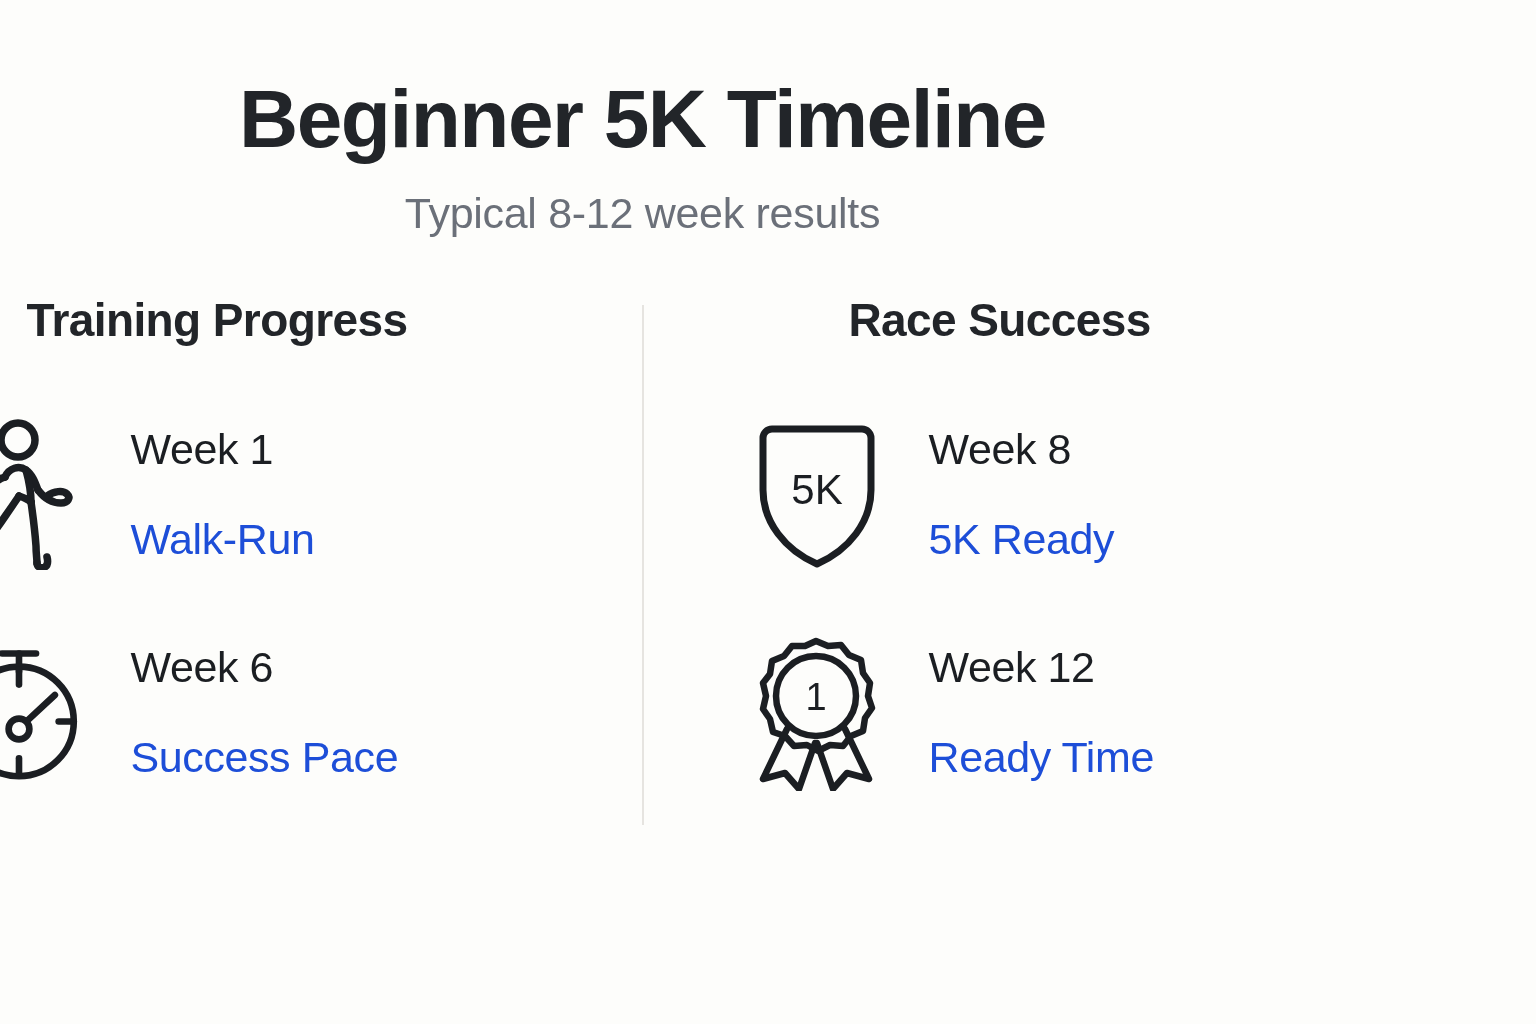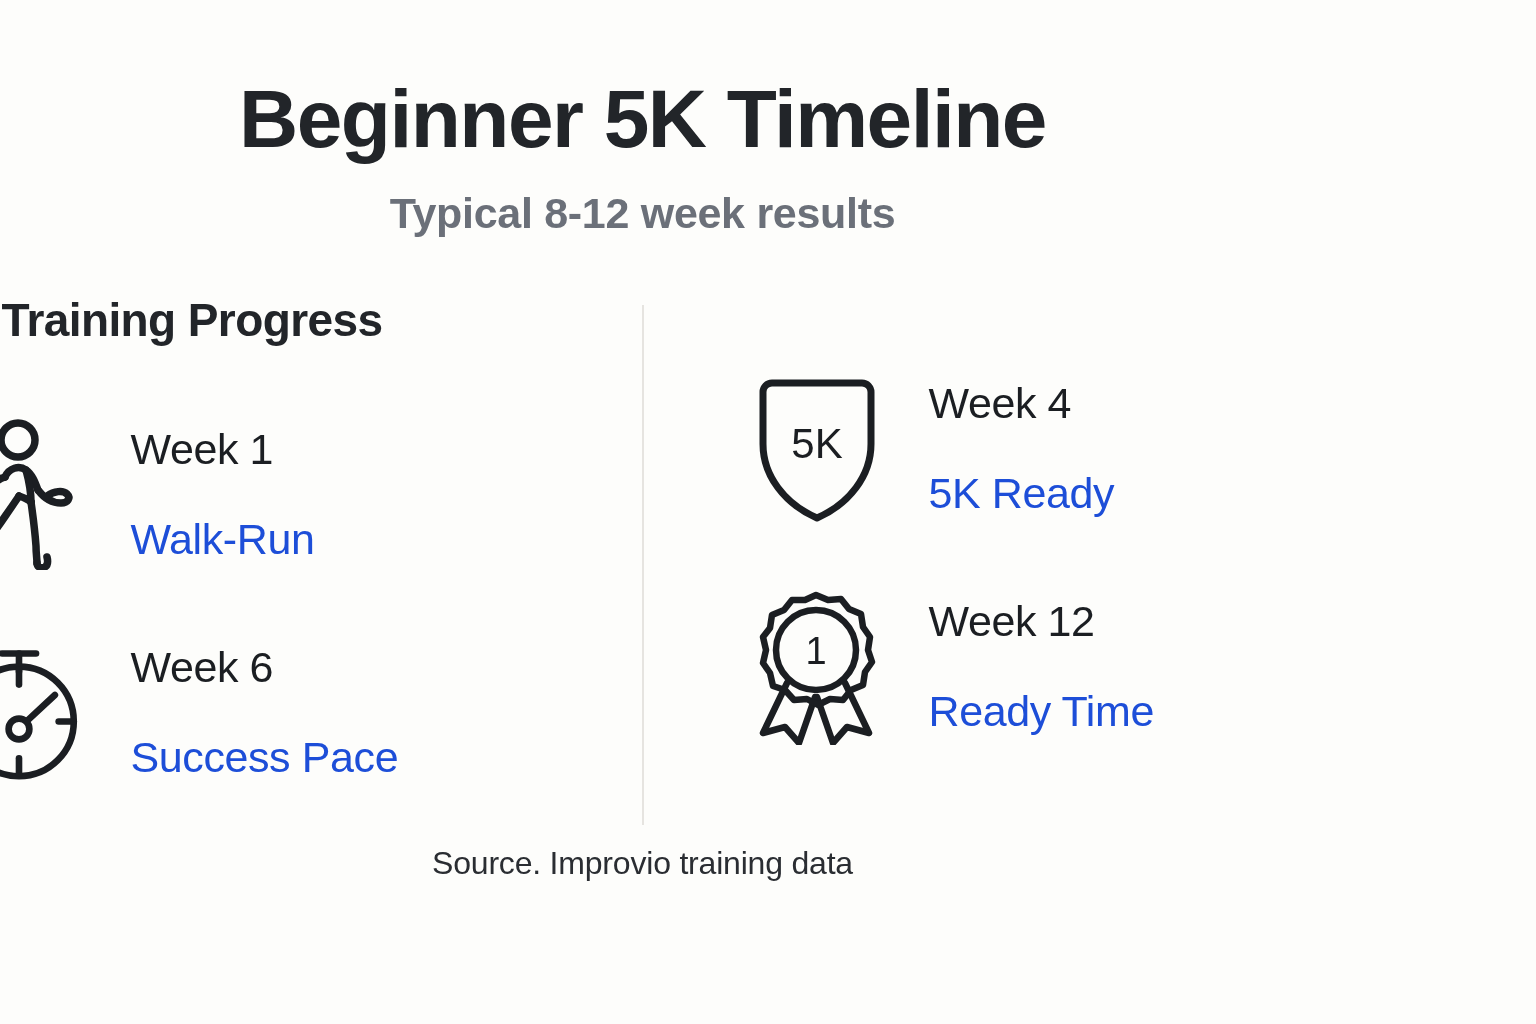--- a/index.html
+++ b/index.html
@@ -34,21 +34,21 @@
   .title {
     font-size: 82px;
     font-weight: 700;
     letter-spacing: -1.5px;
     color: #222529;
     line-height: 1.0;
     margin: 0;
   }
   .subtitle {
     font-size: 43px;
-    font-weight: 700;
+    font-weight: 400;
     color: #6b7079;
     line-height: 1.0;
     margin: 32px 0 0 0;
     letter-spacing: -0.3px;
   }
 
   
   .columns {
     position: relative;
     width: 1400px;
@@ -75,21 +75,21 @@
   .col-right { padding-left: 106px; align-items: flex-start; }
 
   .col-heading {
     font-size: 46px;
     font-weight: 700;
     color: #222529;
     letter-spacing: -0.6px;
     line-height: 1.0;
     margin: 0;
   }
-  .col-left .col-heading  { margin-left: 51px; }
+  .col-left .col-heading  { margin-left: 76px; }
   .col-right .col-heading { margin-left: 100px; }
 
   .items {
     margin-top: 76px;
     display: flex;
     flex-direction: column;
     gap: 68px;
   }
 
   .item {
@@ -227,34 +227,35 @@
           <div class="item-text">
             <span class="item-primary">Week 6</span>
             <span class="item-secondary">Success Pace</span>
           </div>
         </div>
 
       </div>
     </div>
 
     <div class="col col-right">
+      <div class="col-heading">Race Success</div>
 
       <div class="items">
 
         <div class="item">
           <div class="icon-box">
             <svg width="136" height="156" viewBox="0 0 136 156" fill="none" stroke="#1b1e22" stroke-width="7" stroke-linecap="round" stroke-linejoin="round">
               <path d="M14 22 C14 17 18 13 23 13 L113 13 C118 13 122 17 122 22
                        L122 74 C122 106 100 134 68 148
                        C36 134 14 106 14 74 Z"></path>
               <text class="shield-text" x="68" y="88" text-anchor="middle" stroke="none">5K</text>
             </svg>
           </div>
           <div class="item-text">
-            <span class="item-primary">Week 4</span>
+            <span class="item-primary">Week 8</span>
             <span class="item-secondary">5K Ready</span>
           </div>
         </div>
 
         <div class="item">
           <div class="icon-box">
             <svg width="134" height="158" viewBox="0 0 134 158" fill="none" stroke="#1b1e22" stroke-width="6.5" stroke-linecap="round" stroke-linejoin="round">
 
               <path d="M38 96 L14 146 L36 140 L50 156 L66 110"></path>
               <path d="M96 96 L120 146 L98 140 L84 156 L68 110"></path>
@@ -273,17 +274,14 @@
             <span class="item-primary">Week 12</span>
             <span class="item-secondary">Ready Time</span>
           </div>
         </div>
 
       </div>
     </div>
 
   </div>
 
-  <div class="footer">
-    <span class="source">Source. Improvio training data</span>
-  </div>
 
 </div>
 
 </body></html>

